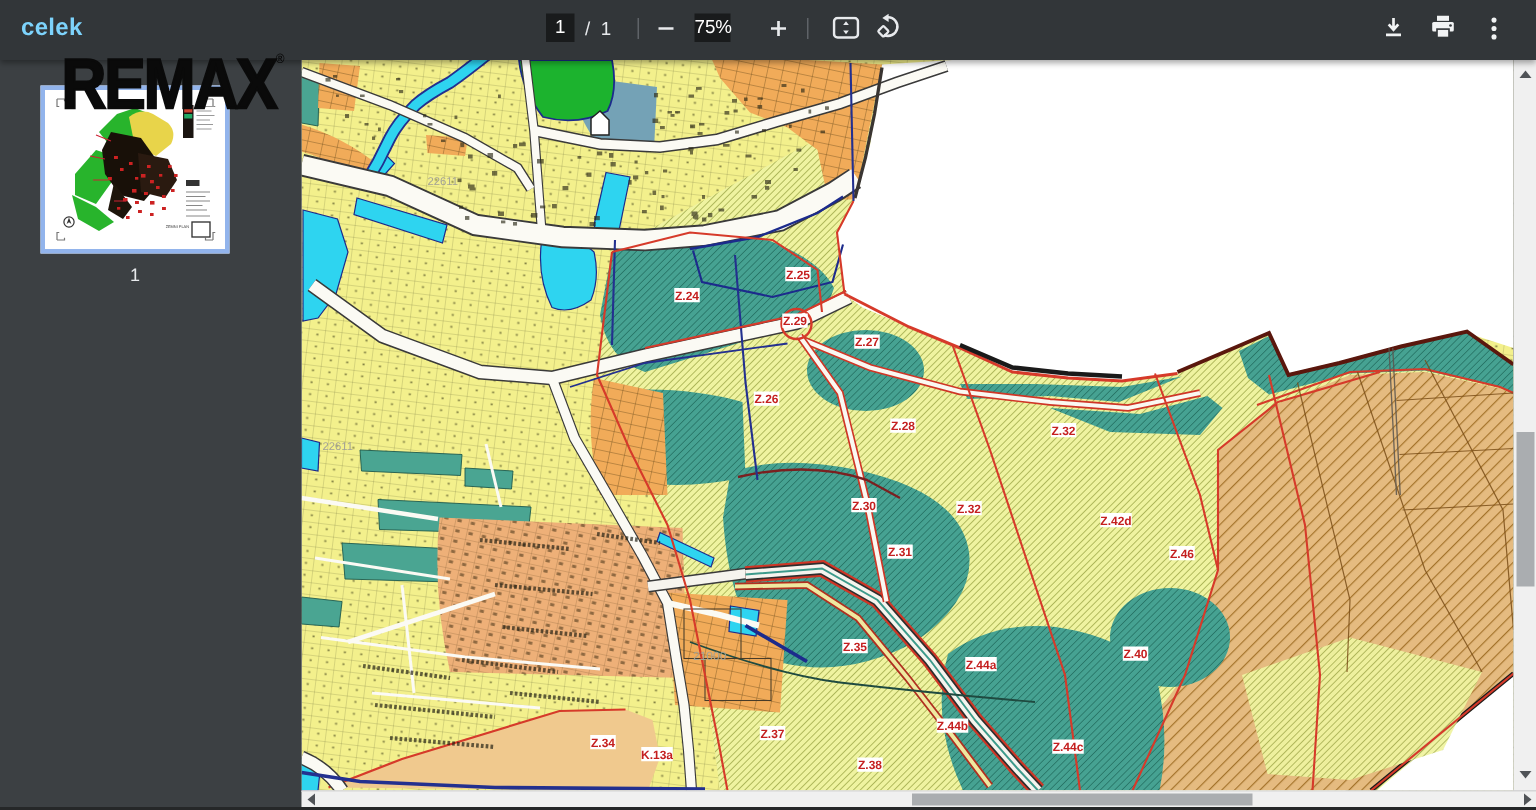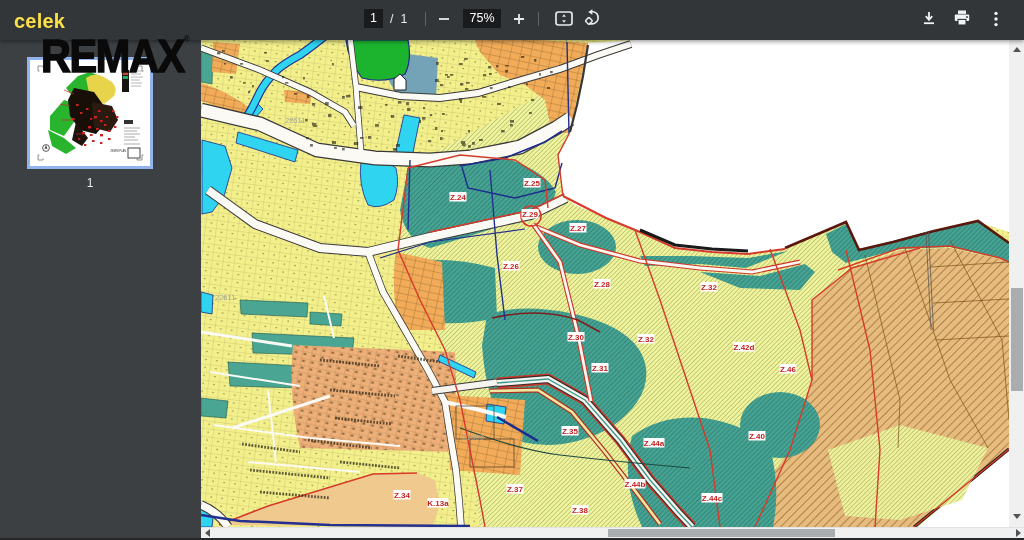--- a/index.html
+++ b/index.html
@@ -1,18 +1,18 @@
 <!DOCTYPE html>
 <html><head>
 <meta charset="utf-8">
 <style>
   html,body{margin:0;padding:0;width:1024px;height:540px;overflow:hidden;background:#525659;font-family:"Liberation Sans",sans-serif;}
   #stage{position:relative;width:1024px;height:540px;overflow:hidden;}
   #toolbar{position:absolute;left:0;top:0;width:1024px;height:40px;background:#323639;z-index:30;box-shadow:0 2px 4px rgba(0,0,0,.35);}
-  #title{position:absolute;left:14px;top:10px;color:#fde047;font-size:20px;font-weight:bold;letter-spacing:.2px;}
+  #title{position:absolute;left:14px;top:10px;color:#7dd3fc;font-size:16px;font-weight:bold;letter-spacing:.2px;}
   .tbtext{position:absolute;color:#e8eaed;font-size:12.5px;}
   .tbox{position:absolute;background:#191b1c;color:#fff;font-size:12.5px;text-align:center;}
   .sep{position:absolute;width:1px;height:14px;top:12px;background:#5f6368;}
   #sidebar{position:absolute;left:0;top:40px;width:201px;height:500px;background:#3c4043;z-index:10;}
   #thumb{position:absolute;left:27px;top:17px;width:126px;height:112px;background:#fff;border:3px solid #92b4ec;box-sizing:border-box;}
   #thumblabel{position:absolute;left:0px;top:136px;width:180px;text-align:center;color:#e8eaed;font-size:12px;}
   #maparea{position:absolute;left:201px;top:40px;width:696px;height:487px;z-index:5;background:#fff;}
   #vscroll{position:absolute;left:1009px;top:40px;width:15px;height:487px;background:#f0f0f0;z-index:20;}
   #vthumb{position:absolute;left:1010.5px;top:288px;width:12px;height:103px;background:#aaadb0;z-index:21;}
   #hscroll{position:absolute;left:201px;top:527px;width:823px;height:11px;background:#f0f0f0;z-index:20;border-top:1px solid #e2e2e2;}
@@ -408,21 +408,21 @@
   </svg>
   </div>
   <div id="toolbar">
     <div id="title">celek</div>
     <div class="tbox" style="left:364px;top:9px;width:19px;height:19px;line-height:19px;">1</div>
     <div class="tbtext" style="left:390px;top:12px;">/&nbsp;&nbsp;1</div>
     <div class="sep" style="left:425px;"></div>
     <svg style="position:absolute;left:436px;top:11px;" width="16" height="16" viewBox="0 0 16 16">
         <path d="M3 8h10" stroke="#e8eaed" stroke-width="1.8"></path>
       </svg>
-    <div class="tbox" style="left:463px;top:9px;width:38px;height:19px;line-height:19px;">75%</div>
+    <div class="tbox" style="left:463px;top:9px;width:24px;height:19px;line-height:19px;">75%</div>
     <svg style="position:absolute;left:511px;top:11px;" width="16" height="16" viewBox="0 0 16 16">
         <path d="M8 3v10M3 8h10" stroke="#e8eaed" stroke-width="1.8"></path>
       </svg>
     <div class="sep" style="left:538px;"></div>
     <svg style="position:absolute;left:555px;top:11px;" width="18" height="15" viewBox="0 0 18 15">
         <rect x="1" y="1" width="16" height="13" rx="2.4" fill="none" stroke="#e8eaed" stroke-width="1.7"></rect>
         <path d="M9 3.2l1.9 2.5H7.1zM9 11.8l1.9-2.5H7.1z" fill="#e8eaed"></path>
       </svg>
     <svg style="position:absolute;left:584px;top:9px;" width="18" height="17" viewBox="0 0 18 17">
         <path d="M8 2.5 A6.2 6.2 0 1 1 5.2 14.2" fill="none" stroke="#e8eaed" stroke-width="1.7"></path>

